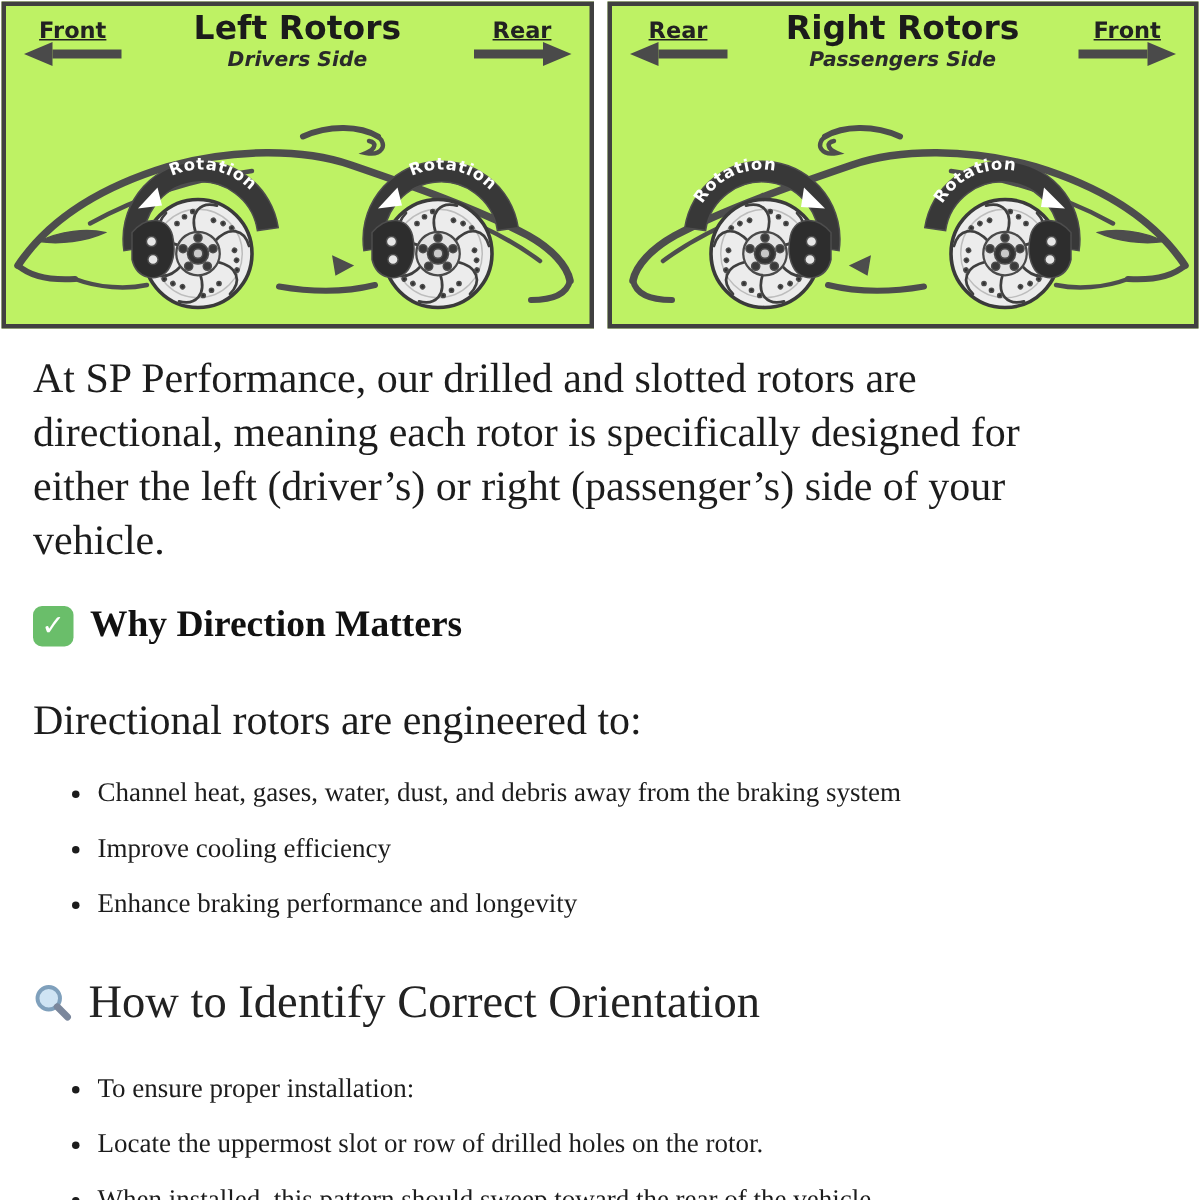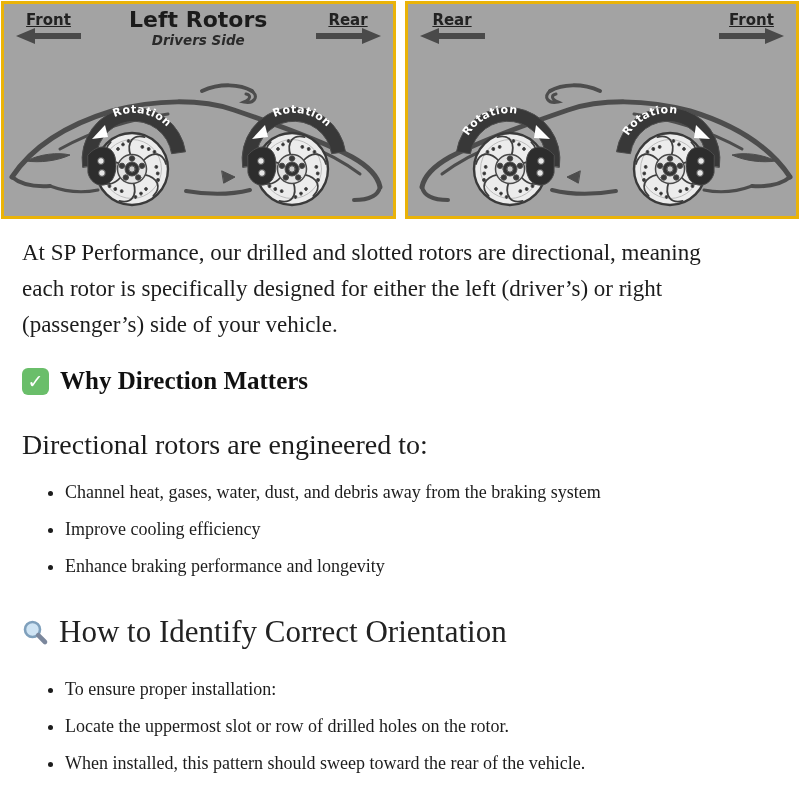--- a/index.html
+++ b/index.html
@@ -1,39 +1,39 @@
 <!DOCTYPE html>
 <html><head>
 <meta charset="utf-8">
 <style>
   html,body{margin:0;padding:0;background:#fff;}
   body{width:800px;font-family:"Liberation Serif",serif;color:#1c1c1c;}
   .page{width:800px;}
 
   
   .diagram{display:flex;gap:9px;padding:1px 1px 0 1px;height:219px;box-sizing:border-box;}
-  .panel{flex:1;border:3px solid #eab308;background:#a3a3a3;position:relative;box-sizing:border-box;overflow:hidden;}
+  .panel{flex:1;border:3px solid #404040;background:#bef264;position:relative;box-sizing:border-box;overflow:hidden;}
   .panel-header{position:relative;height:55px;}
   .titles{position:absolute;left:0;right:0;top:4px;text-align:center;}
   .panel-title{font-family:"DejaVu Sans",sans-serif;font-weight:bold;font-size:22px;line-height:24px;color:#1b1b1b;}
   .panel-subtitle{font-family:"DejaVu Sans",sans-serif;font-weight:bold;font-style:italic;font-size:13.5px;color:#2a2a2a;}
   .dir{position:absolute;top:7px;display:flex;flex-direction:column;align-items:center;}
   .dir.l{left:12px;}
   .dir.r{right:12px;}
   .dir-label{font-family:"DejaVu Sans",sans-serif;font-weight:bold;font-size:15px;color:#222;text-decoration:underline;}
   .dir-arrow{display:flex;align-items:center;margin-top:-1px;}
   .dir-arrow .head{width:0;height:0;border-top:8px solid transparent;border-bottom:8px solid transparent;}
   .dir-arrow.left .head{border-right:19px solid #4a4a4a;}
   .dir-arrow.right .head{border-left:19px solid #4a4a4a;}
   .dir-arrow .tail{width:46px;height:6px;background:#4a4a4a;}
   .car-svg{display:block;}
 
   
   .content{padding:0 22px;max-width:758px;box-sizing:border-box;}
-  .intro{font-size:23px;line-height:36px;margin:16px 0 11px 0;max-width:718px;}
+  .intro{font-size:28px;line-height:36px;margin:16px 0 11px 0;max-width:718px;}
   .sec-h1{display:flex;align-items:center;gap:11px;margin:24px 0 0 0;font-size:25px;font-weight:bold;color:#111;}
   .sec-h2{display:flex;align-items:center;gap:10px;margin:30px 0 0 0;font-size:31px;font-weight:normal;color:#222;}
   .check-badge{width:27px;height:27px;border-radius:6px;background:#6abe6a;display:flex;align-items:center;justify-content:center;flex:0 0 auto;}
   .check-badge span{color:#fff;font-family:"DejaVu Sans",sans-serif;font-weight:bold;font-size:19px;line-height:1;}
   .lead{font-size:28px;line-height:36px;margin:32px 0 0 0;}
   ul.blist{margin:12px 0 0 0;padding:0 0 0 43px;max-width:735px;}
   ul.blist li{font-size:18px;line-height:35px;margin:2px 0;padding-left:0;}
   ul.blist2{margin:22px 0 6px 0;}
 </style>
 </head>
@@ -137,20 +137,24 @@
 
     <div class="panel">
       <div class="panel-header">
         <div class="dir l">
           <span class="dir-label">Rear</span>
           <span class="dir-arrow left">
               <i class="head"></i>
               <i class="tail"></i>
             </span>
         </div>
+        <div class="titles">
+          <div class="panel-title">Right Rotors</div>
+          <div class="panel-subtitle">Passengers Side</div>
+        </div>
         <div class="dir r">
           <span class="dir-label">Front</span>
           <span class="dir-arrow right">
               <i class="tail"></i>
               <i class="head"></i>
             </span>
         </div>
       </div>
 
       <svg class="car-svg" width="390" height="158" viewBox="0 0 390 158">

